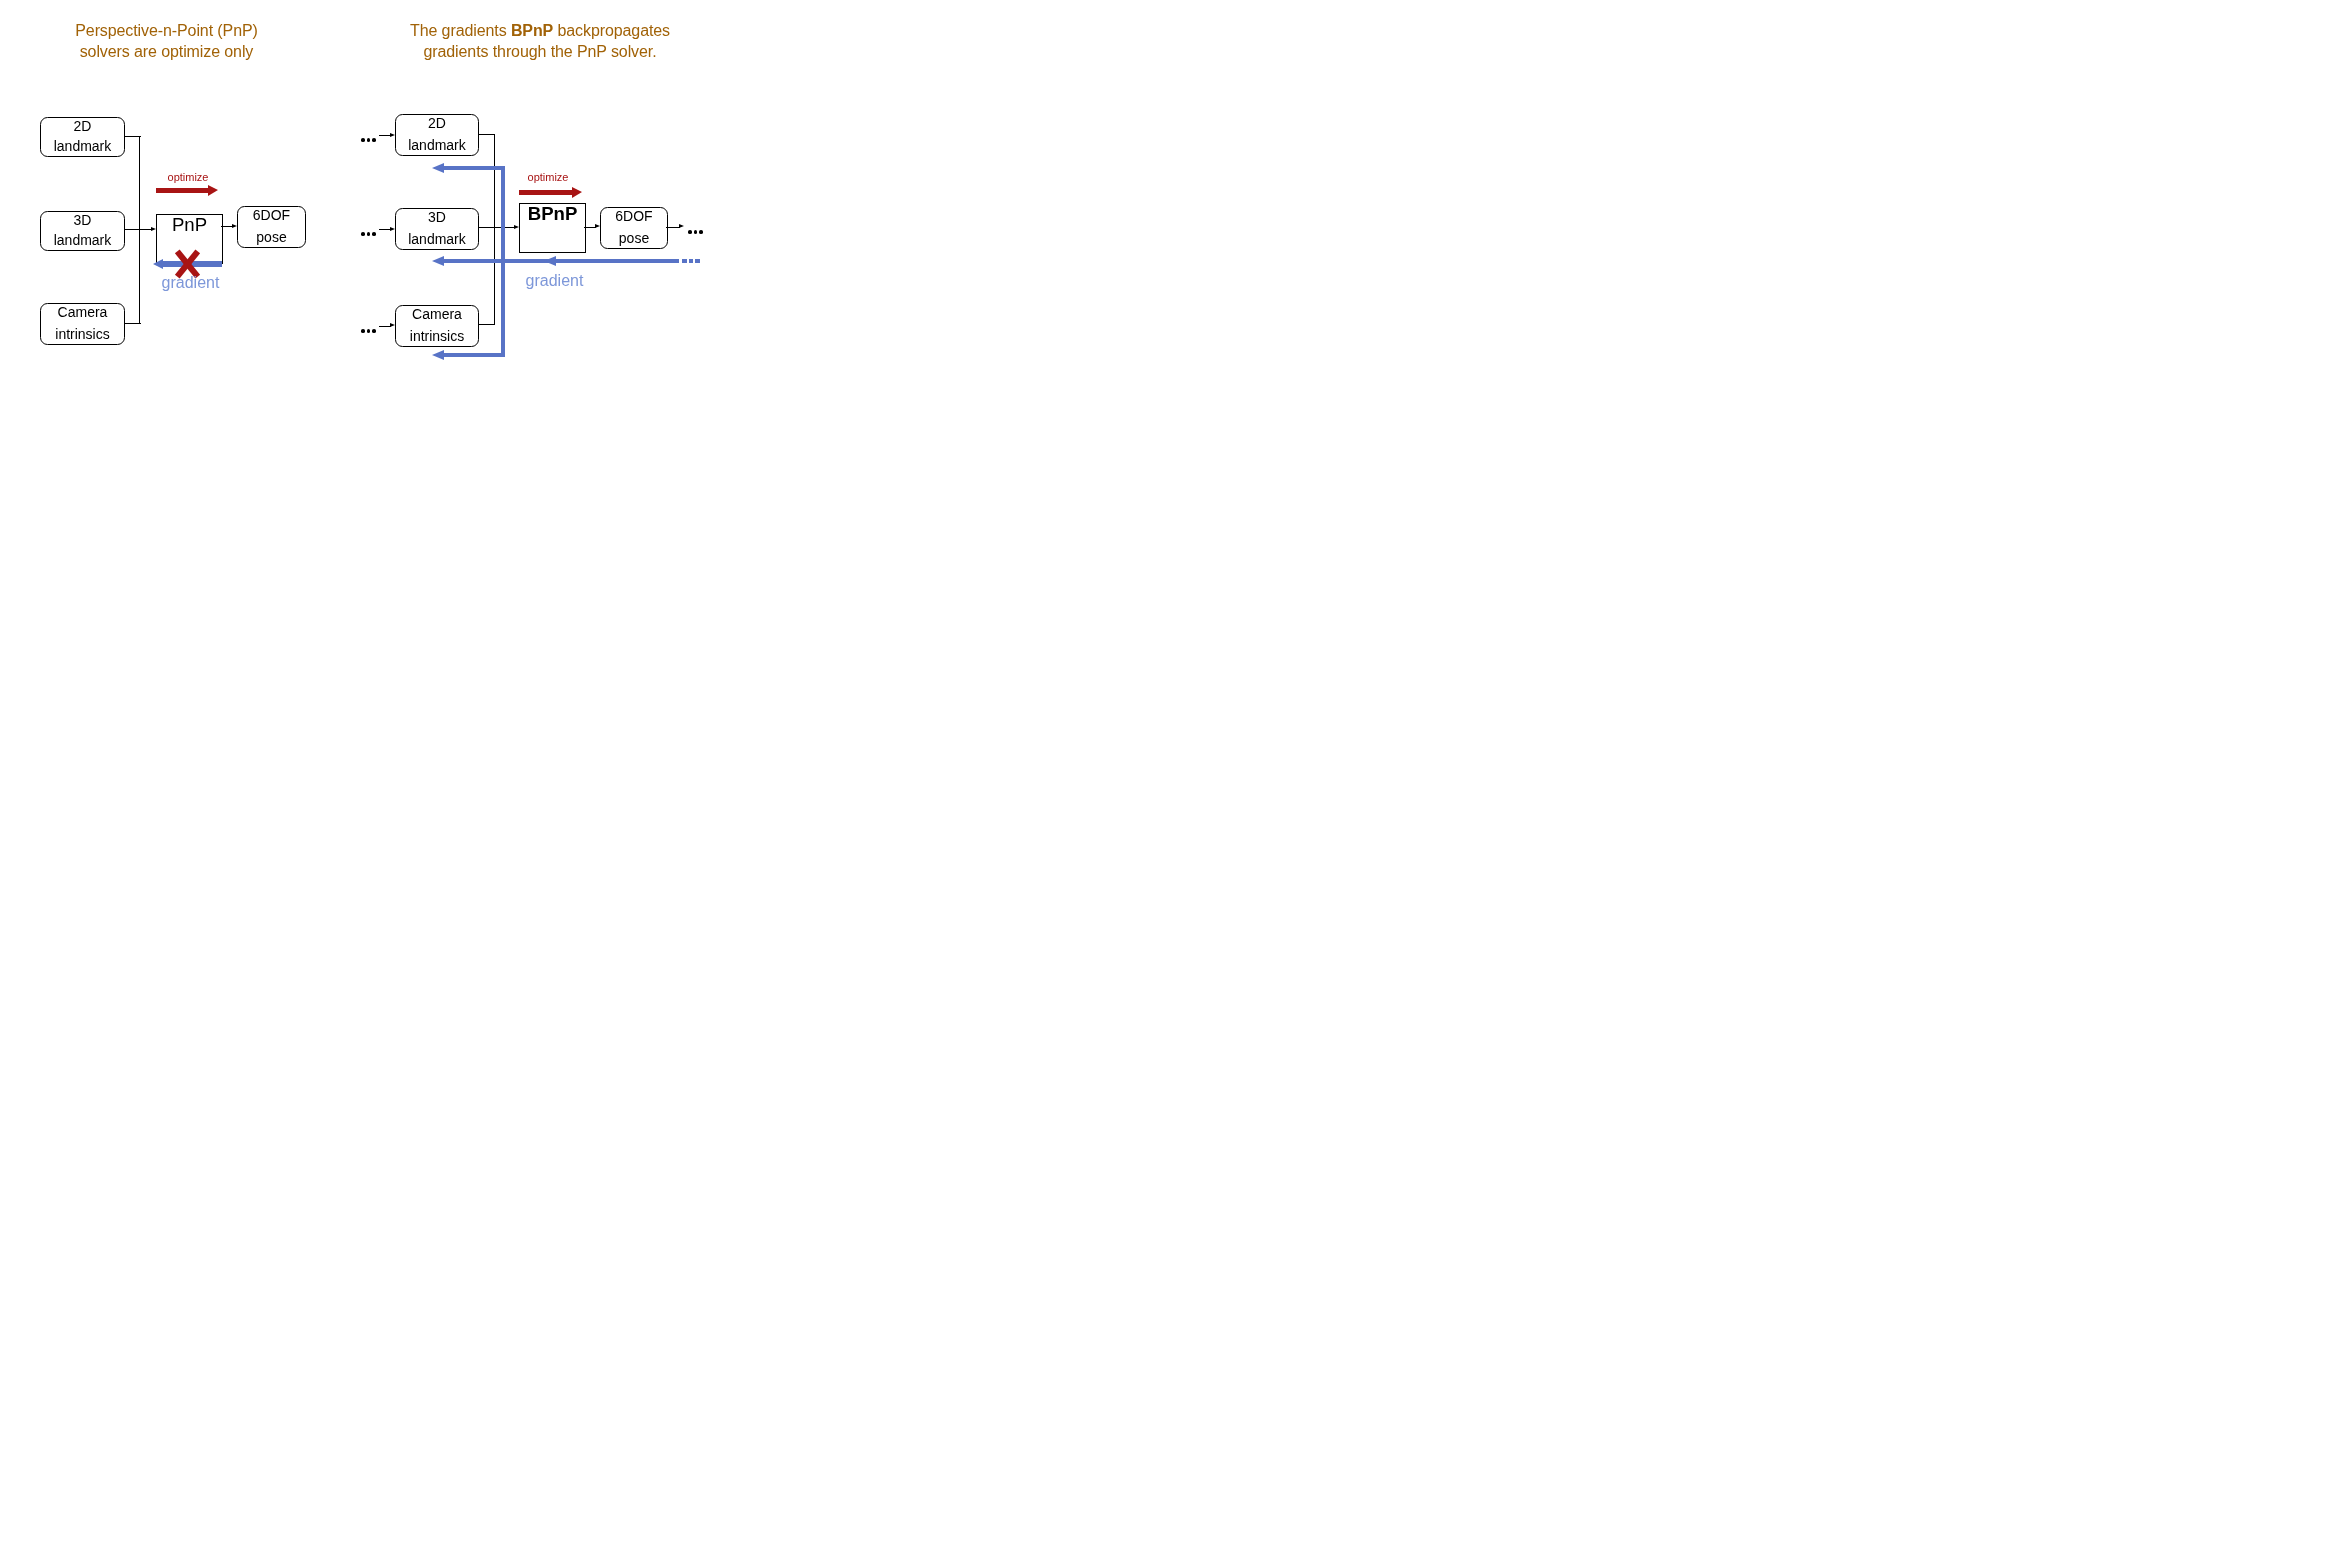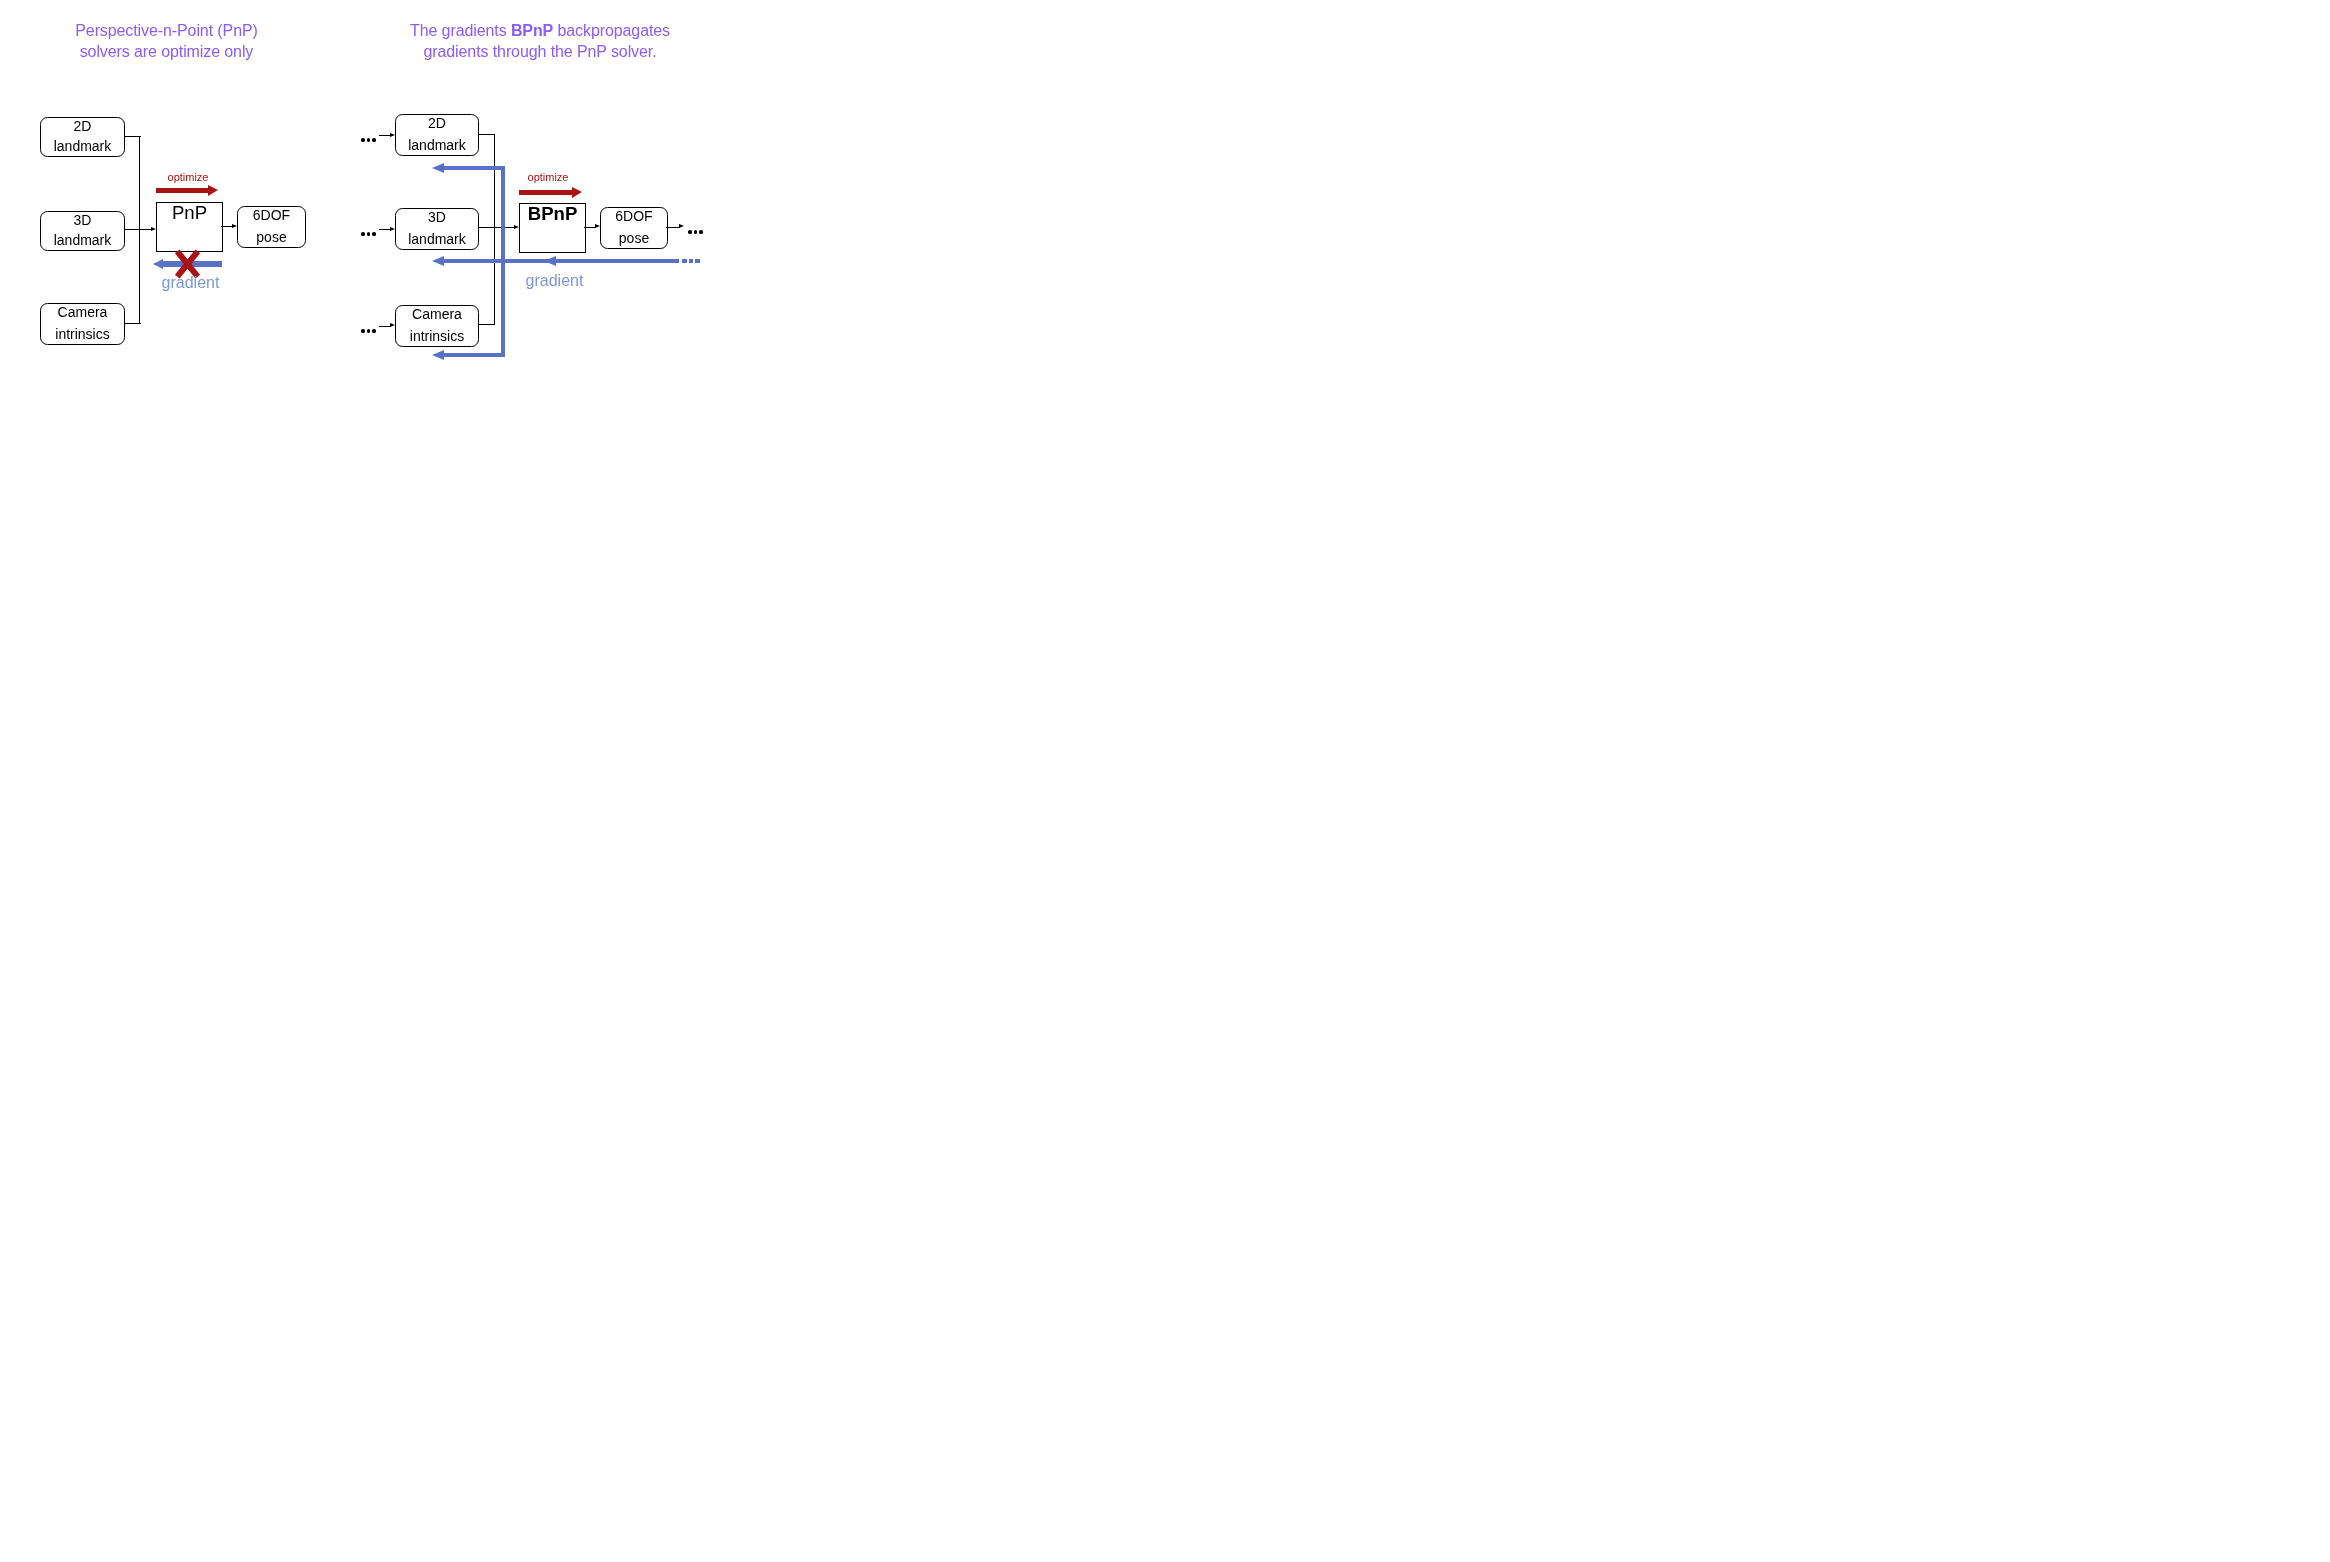--- a/index.html
+++ b/index.html
@@ -1,20 +1,20 @@
 <!DOCTYPE html>
 <html style="--red: #A81414; --blue: #5873C6; --blueText: #7D97D9;font-size:7.5px"><head>
 <meta charset="utf-8">
 <style>
   html,body{margin:0;padding:0;background:#ffffff;}
   body{font-family:"Liberation Sans","DejaVu Sans",sans-serif;color:#000;}
   .canvas{position:relative;width:724px;height:391px;background:#fff;overflow:hidden;}
 
   
-  .title{position:absolute;text-align:center;font-size:16px;line-height:21.4px;color:#8b5cf6;letter-spacing:-0.1px;}
+  .title{position:absolute;text-align:center;font-size:16px;line-height:21.4px;color:#a16207;letter-spacing:-0.1px;}
   .title b{font-weight:700;}
 
   
   .box{position:absolute;border:1.4px solid #000;border-radius:7.5px;background:#fff;
        display:flex;flex-direction:column;align-items:center;justify-content:space-between;
        font-size:14px;line-height:17.7px;text-align:center;}
   .box.square{border-radius:0;}
   .solver-text{font-size:18.6px;line-height:20.5px;}
   .solver-text.bold{font-weight:700;}
 
@@ -73,21 +73,21 @@
     </div>
     <div class="box" style="left:40px;top:211px;width:83px;height:38px;">
       <div>3D</div>
       <div>landmark</div>
     </div>
     <div class="box" style="left:40px;top:303px;width:83px;height:40px;">
       <div>Camera</div>
       <div>intrinsics</div>
     </div>
 
-    <div class="box square" style="left:156px;top:202px;width:65px;height:48px;">
+    <div class="box square" style="left:156px;top:214px;width:65px;height:48px;">
       <div class="solver-text">PnP</div>
     </div>
 
     <div class="hline" style="left:221px;top:226px;width:11.7px;"></div>
     <div class="ah-r" style="left:232px;top:224px;"></div>
 
     <div class="box" style="left:237px;top:206px;width:67px;height:40px;">
       <div>6DOF</div>
       <div>pose</div>
     </div>

